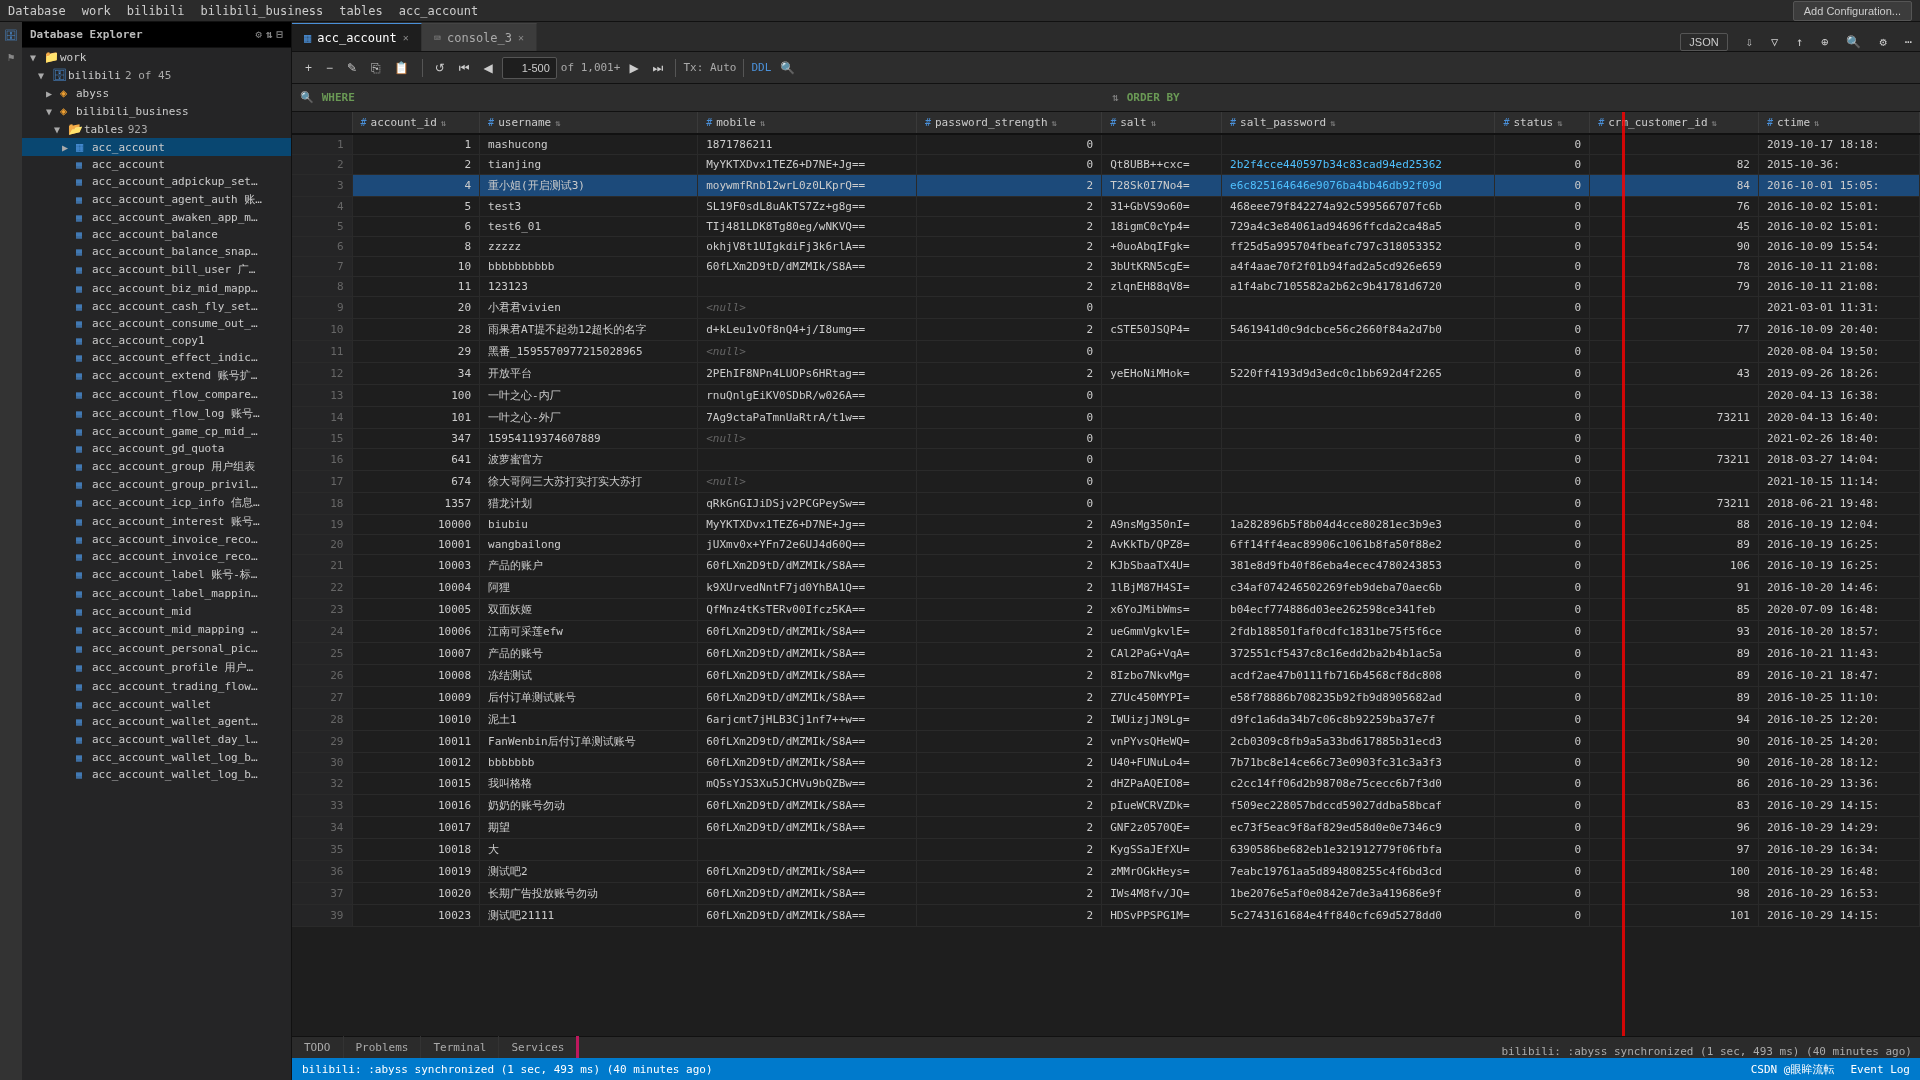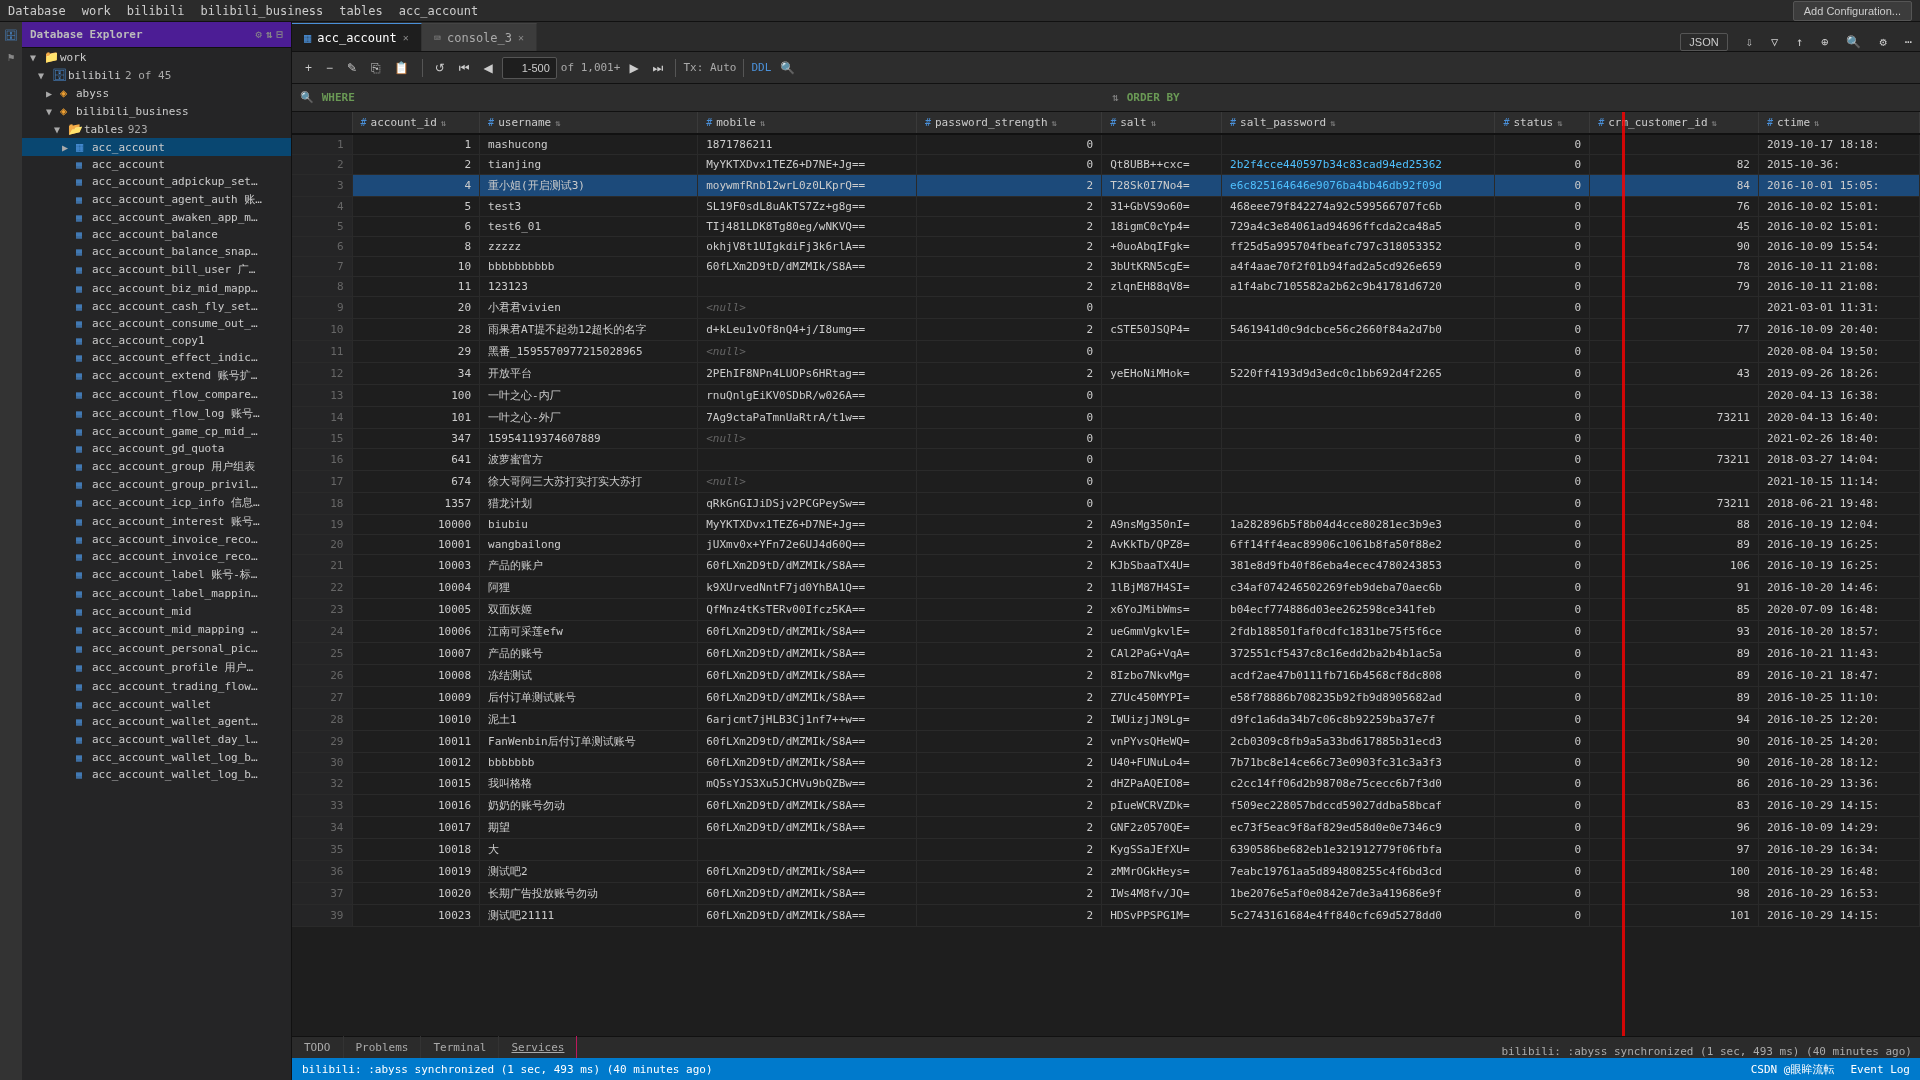--- a/index.html
+++ b/index.html
@@ -13,21 +13,21 @@
     .tab-bar { background: #2b2b2b; height: 30px; display: flex; align-items: flex-end; border-bottom: 1px solid #111; flex-shrink: 0; }
     .tab { height: 28px; padding: 0 12px; display: flex; align-items: center; gap: 6px; font-size: 12px; cursor: pointer; border-top: 1px solid #444; border-right: 1px solid #333; color: #aaa; background: #3c3c3c; }
     .tab.active { background: #1e1e1e; color: #fff; border-top: 1px solid #4a90d9; }
     .tab .close-btn { color: #888; font-size: 10px; cursor: pointer; }
 
     
     .main-layout { display: flex; flex: 1; overflow: hidden; }
 
     
     .sidebar { width: 270px; background: #252526; border-right: 1px solid #111; display: flex; flex-direction: column; overflow: hidden; flex-shrink: 0; }
-    .sidebar-title { padding: 6px 8px; font-size: 11px; font-weight: bold; color: #bbb; background: #4c1d95; border-bottom: 1px solid #111; display: flex; align-items: center; gap: 12px; }
+    .sidebar-title { padding: 6px 8px; font-size: 11px; font-weight: bold; color: #bbb; background: #000000; border-bottom: 1px solid #111; display: flex; align-items: center; gap: 12px; }
     .sidebar-tree { flex: 1; overflow-y: auto; overflow-x: hidden; }
     .sidebar-tree::-webkit-scrollbar { width: 6px; }
     .sidebar-tree::-webkit-scrollbar-track { background: #252526; }
     .sidebar-tree::-webkit-scrollbar-thumb { background: #555; }
 
     .tree-item { display: flex; align-items: center; padding: 2px 0; cursor: pointer; white-space: nowrap; }
     .tree-item.selected { background: #094771; }
     .tree-item .indent { display: inline-block; width: 8px; flex-shrink: 0; }
     .tree-item .arrow { width: 14px; flex-shrink: 0; color: #aaa; font-size: 10px; }
     .tree-item .icon { width: 16px; flex-shrink: 0; font-size: 12px; }
@@ -1034,21 +1034,21 @@
             <tr>
     <td class="row-num">34</td>
     <td class="number">10017</td>
     <td>期望</td>
     <td style="max-width:220px;overflow:hidden;text-overflow:ellipsis;">60fLXm2D9tD/dMZMIk/S8A==</td>
     <td class="number">2</td>
     <td>GNF2z0570QE=</td>
     <td style="max-width:220px;overflow:hidden;text-overflow:ellipsis;color:#ccc">ec73f5eac9f8af829ed58d0e0e7346c9</td>
     <td class="number">0</td>
     <td class="number">96</td>
-    <td>2016-10-09 14:29:</td>
+    <td>2016-10-29 14:29:</td>
   </tr>
             <tr>
     <td class="row-num">35</td>
     <td class="number">10018</td>
     <td>大</td>
     <td style="max-width:220px;overflow:hidden;text-overflow:ellipsis;"></td>
     <td class="number">2</td>
     <td>KygSSaJEfXU=</td>
     <td style="max-width:220px;overflow:hidden;text-overflow:ellipsis;color:#ccc">6390586be682eb1e321912779f06fbfa</td>
     <td class="number">0</td>
@@ -1095,21 +1095,21 @@
       </table>
 
       <div class="red-line" style="left:1330px; top:0; height:100%; width:3px; background:red; position:absolute; z-index:50; opacity:0.8;"></div>
     </div>
 
     <div style="background:#2b2b2b;height:22px;display:flex;align-items:flex-end;border-top:1px solid #111;flex-shrink:0;">
       <div style="display:flex;gap:0;">
         <div style="padding:0 12px;height:22px;display:flex;align-items:center;font-size:11px;color:#aaa;cursor:pointer;border-right:1px solid #333;">TODO</div>
         <div style="padding:0 12px;height:22px;display:flex;align-items:center;font-size:11px;color:#aaa;cursor:pointer;border-right:1px solid #333;">Problems</div>
         <div style="padding:0 12px;height:22px;display:flex;align-items:center;font-size:11px;color:#aaa;cursor:pointer;border-right:1px solid #333;">Terminal</div>
-        <div style="padding:0 12px;height:22px;display:flex;align-items:center;font-size:11px;color:#aaa;cursor:pointer;border-right:1px solid #be185d;text-decoration:underline;">Services</div>
+        <div style="padding:0 12px;height:22px;display:flex;align-items:center;font-size:11px;color:#aaa;cursor:pointer;border-right:3px solid #be185d;">Services</div>
       </div>
       <div style="margin-left:auto;display:flex;align-items:center;padding-right:8px;gap:16px;">
         <span style="color:#aaa;font-size:11px;">bilibili: :abyss synchronized (1 sec, 493 ms) (40 minutes ago)</span>
       </div>
     </div>
 
     <div class="status-bar">
       <span style="color:#fff;font-size:11px;">bilibili: :abyss synchronized (1 sec, 493 ms) (40 minutes ago)</span>
       <div style="margin-left:auto;display:flex;align-items:center;gap:16px;">
         <span style="color:#fff;font-size:11px;">CSDN @眼眸流転</span>

